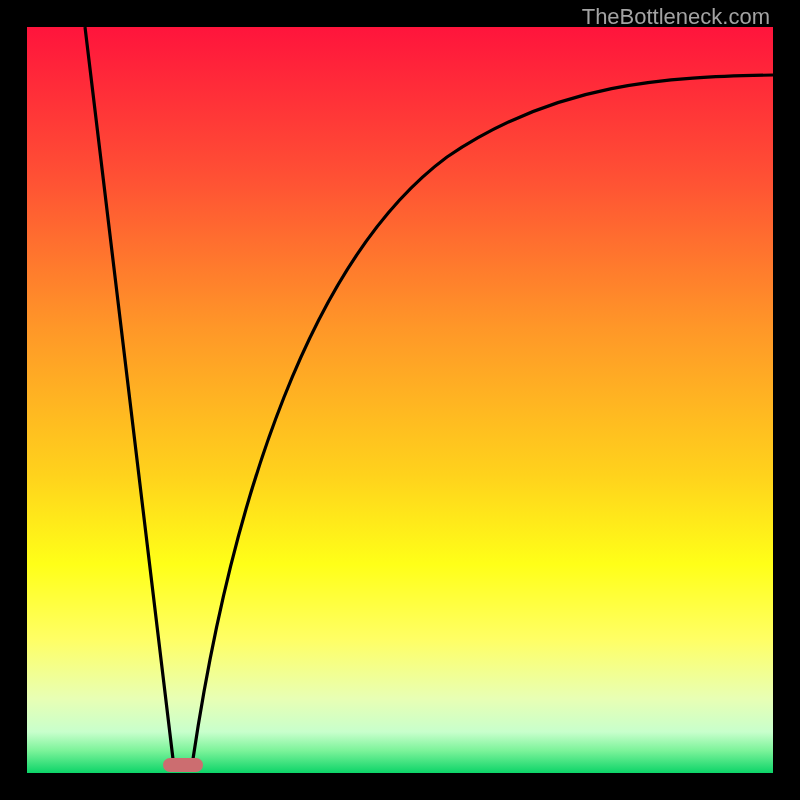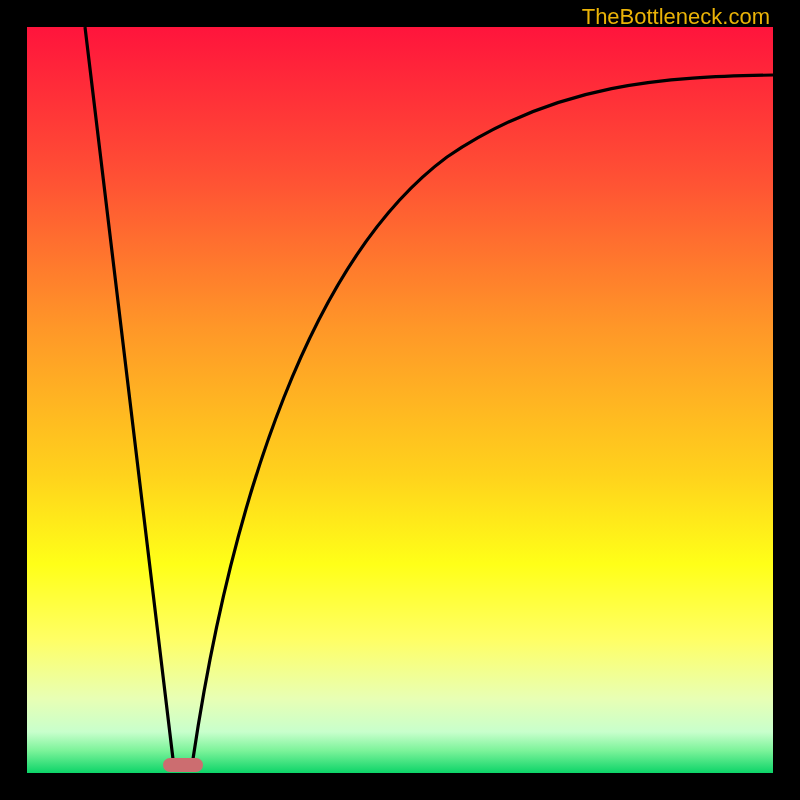--- a/index.html
+++ b/index.html
@@ -20,21 +20,21 @@
     overflow: hidden;
   }
   .gradient {
     position: absolute;
     inset: 0;
   }
   .watermark {
     position: absolute;
     top: 4px;
     right: 30px;
-    color: #eab308;
+    color: #a3a3a3;
     font-size: 22px;
     font-weight: 500;
     letter-spacing: 0;
   }
   .curve {
     position: absolute;
     inset: 0;
     width: 746px;
     height: 746px;
   }

